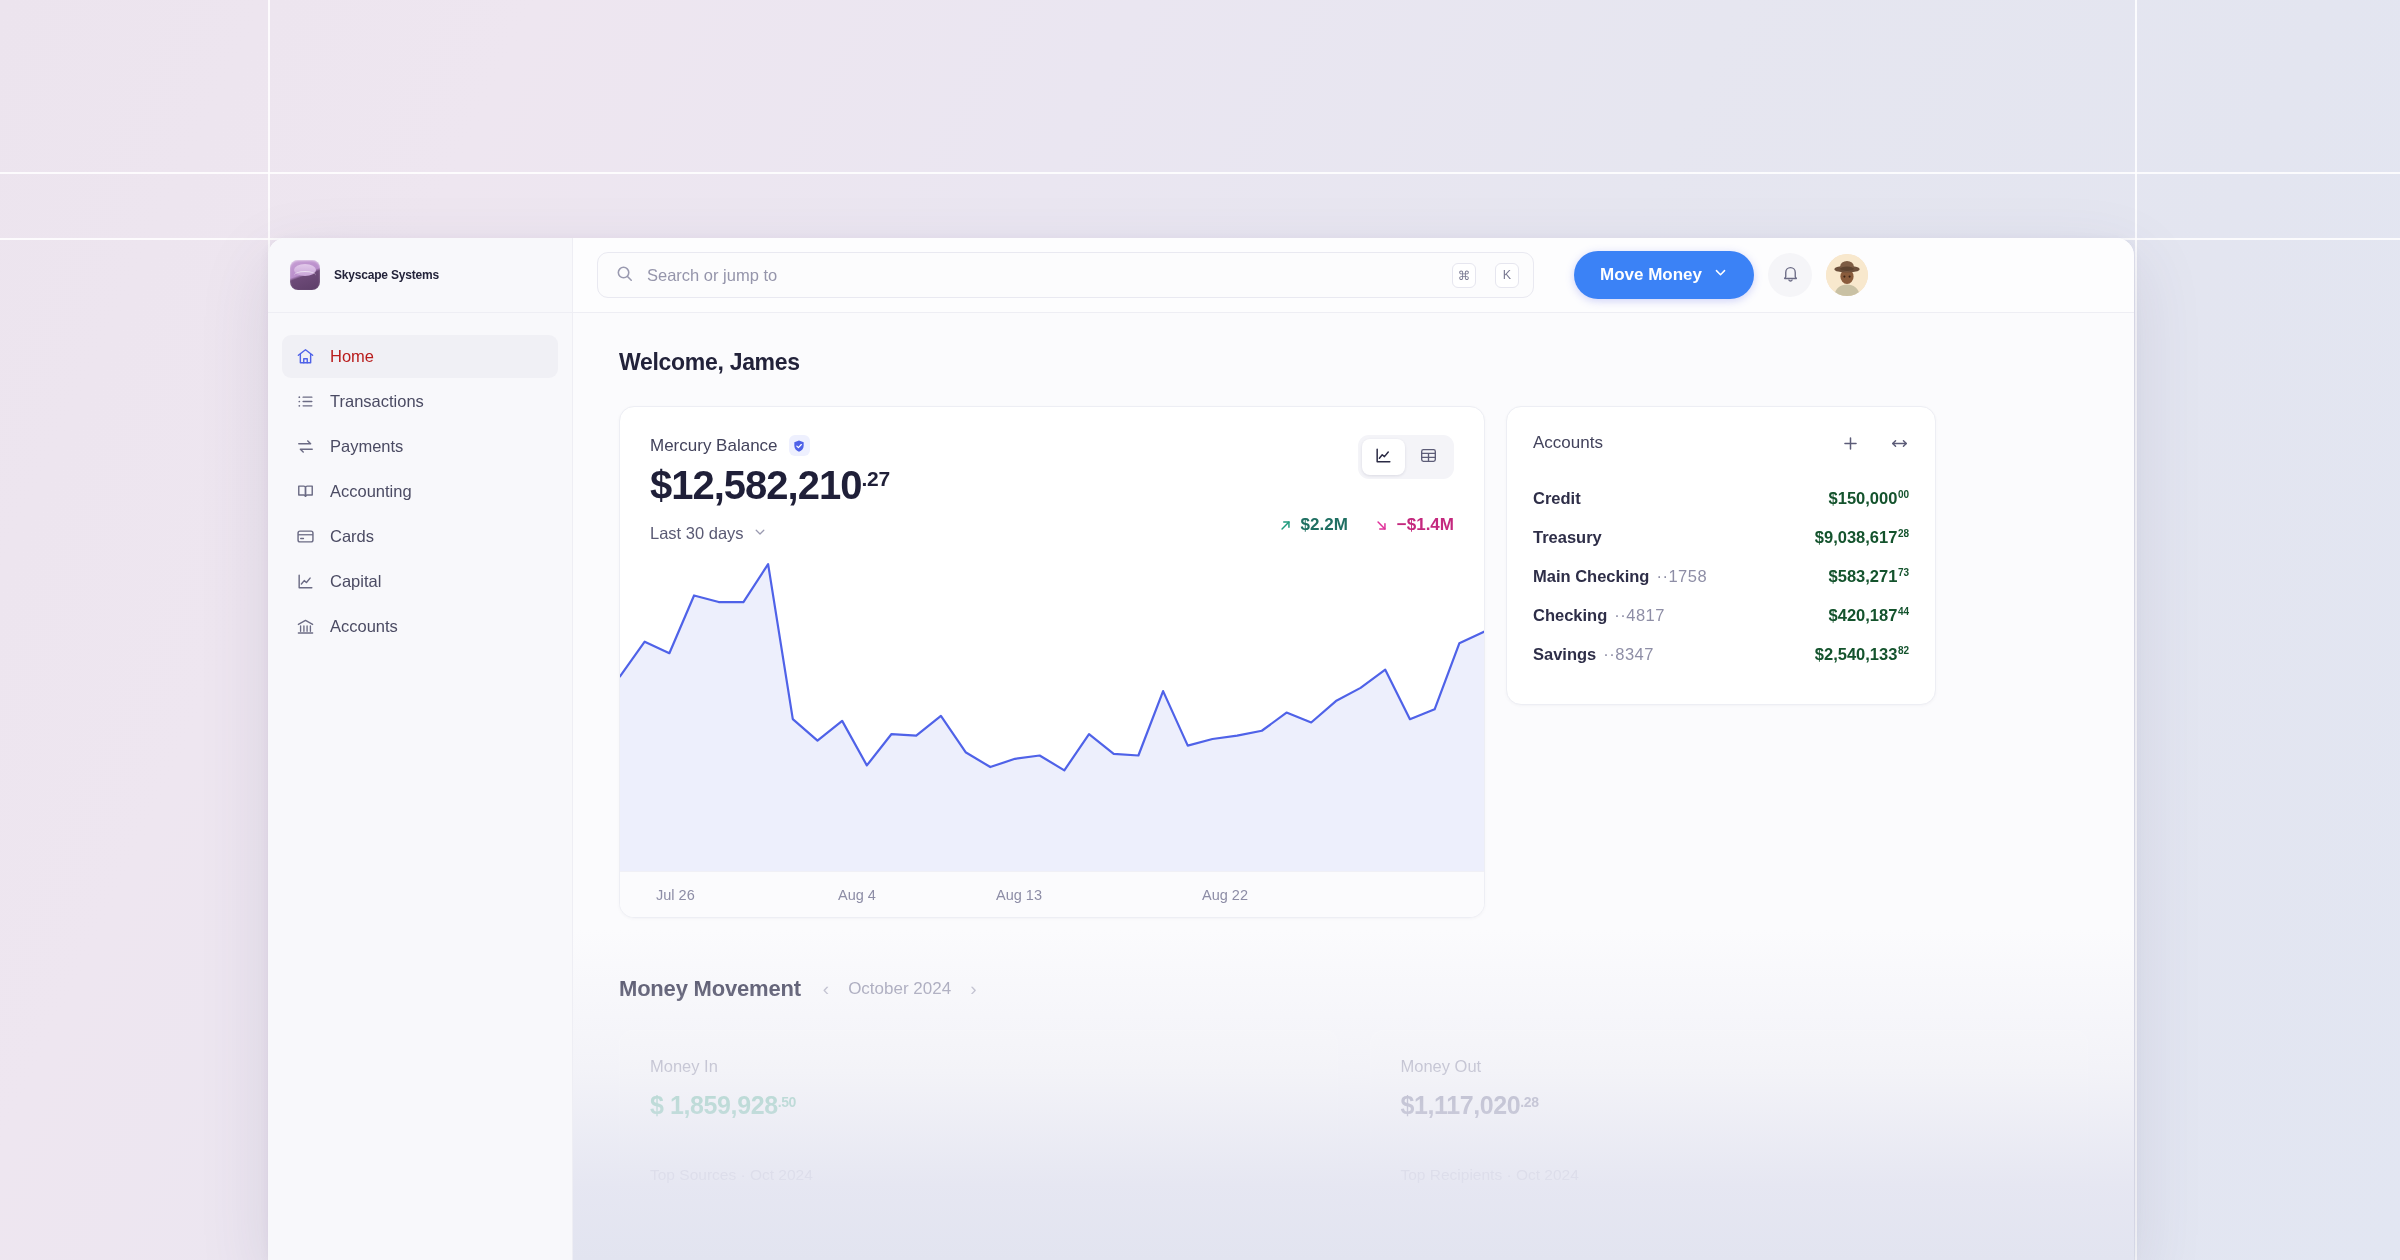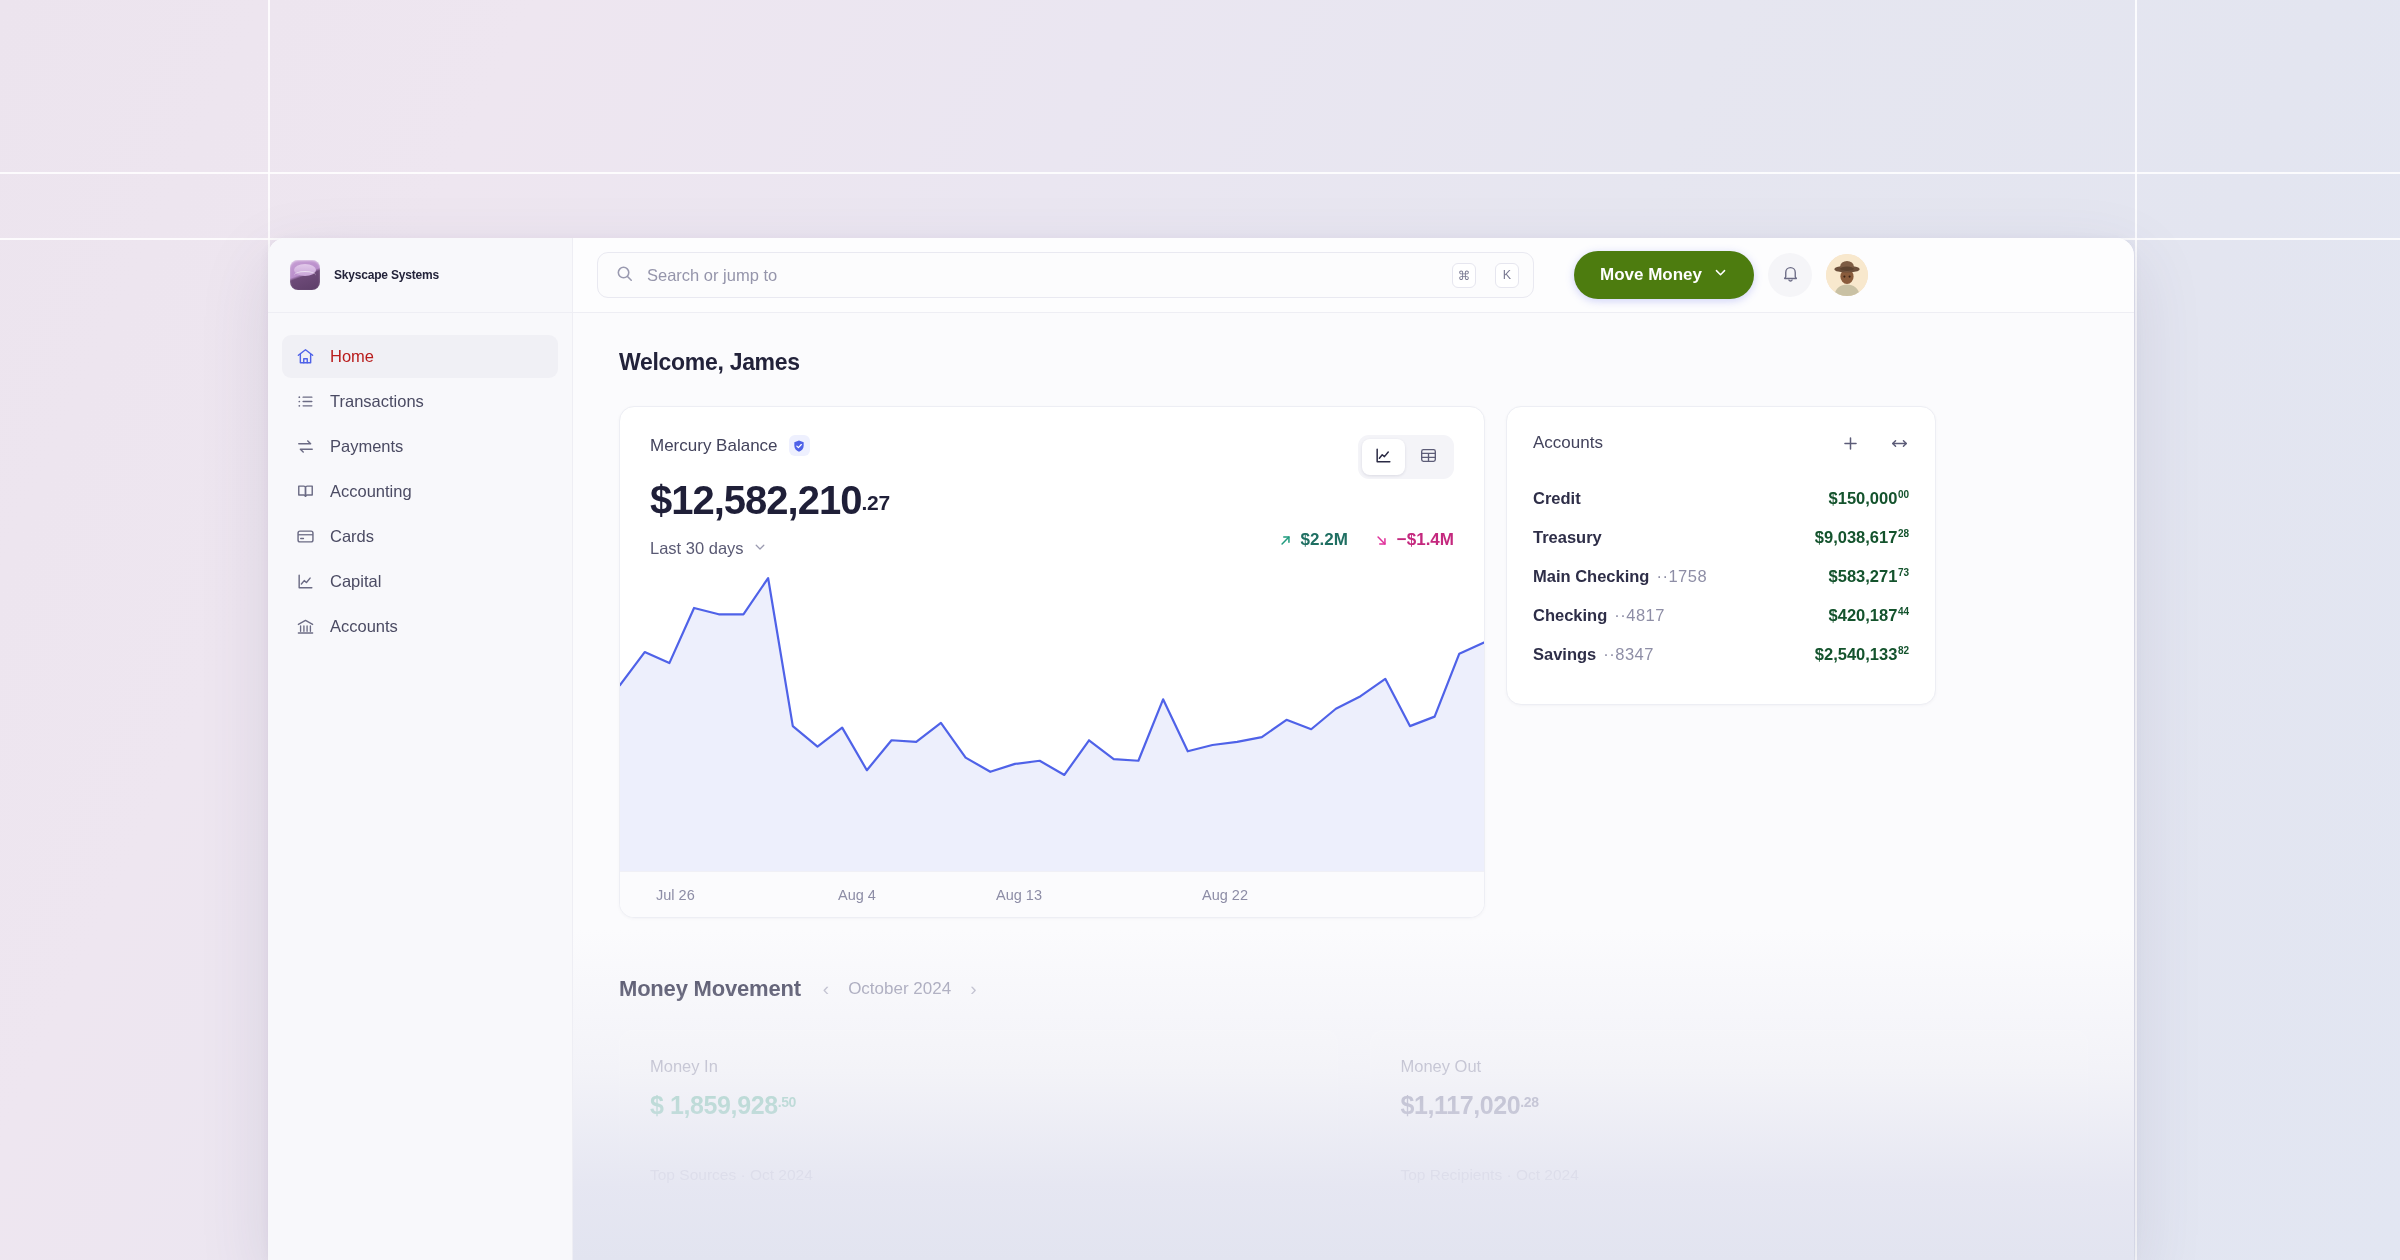--- a/index.html
+++ b/index.html
@@ -98,21 +98,21 @@
   }
   .search .ph { flex:1; color:#9595ab; font-size: 16.5px; }
   .kbd {
     width: 24px; height: 25px; border: 1px solid #e6e6ef; border-radius: 6px;
     background: #fff; color: #7a7a92; font-size: 12.5px;
     display:flex; align-items:center; justify-content:center;
   }
   .kbd + .kbd { margin-left: 6px; }
   .btn-primary {
     height: 48px; padding: 0 26px; border: none; border-radius: 24px;
-    background: #4d7c0f; color: #fff;
+    background: #3b82f6; color: #fff;
     font-family: inherit; font-size: 17px; font-weight: 600;
     display: flex; align-items: center; gap: 11px; cursor: pointer;
     box-shadow: 0 2px 8px rgba(86,97,232,.28);
     white-space: nowrap;
   }
   .icon-btn {
     width: 44px; height: 44px; border-radius: 50%;
     background: #f5f5f8; border: none; cursor: pointer;
     display: flex; align-items: center; justify-content: center;
     color: #6b6b85; margin-left: 14px;
@@ -137,23 +137,23 @@
   }
   .balance-card { width: 866px; height: 512px; display:flex; flex-direction:column; overflow:hidden;}
   .bc-head { padding: 28px 30px 0 30px; display:flex; justify-content:space-between; align-items:flex-start;}
   .bc-title-row { display:flex; align-items:center; gap: 11px; }
   .bc-title { font-size: 17px; color: #43435c; }
   .verified {
     width: 21px; height: 21px; border-radius: 6px; background:#eef0fe;
     display:flex; align-items:center; justify-content:center;
   }
   .bc-amount {
-    margin-top: 22px;
+    margin-top: 7px;
     font-size: 40px; font-weight: 600; color: #1f1f38; letter-spacing: -1px;
-    display:flex; align-items:center;
+    display:flex; align-items:flex-start;
   }
   .bc-cents { font-size: 21px; font-weight: 600; margin-top: 4px; letter-spacing: -.2px;}
   .bc-range {
     margin-top: 16px; display:flex; align-items:center; gap: 9px;
     font-size: 16.5px; color: #5a5a74; cursor: pointer;
   }
   .toggle-group {
     display:flex; background:#f4f4f8; border-radius: 11px; padding: 4px; gap: 2px;
   }
   .tg-btn {

